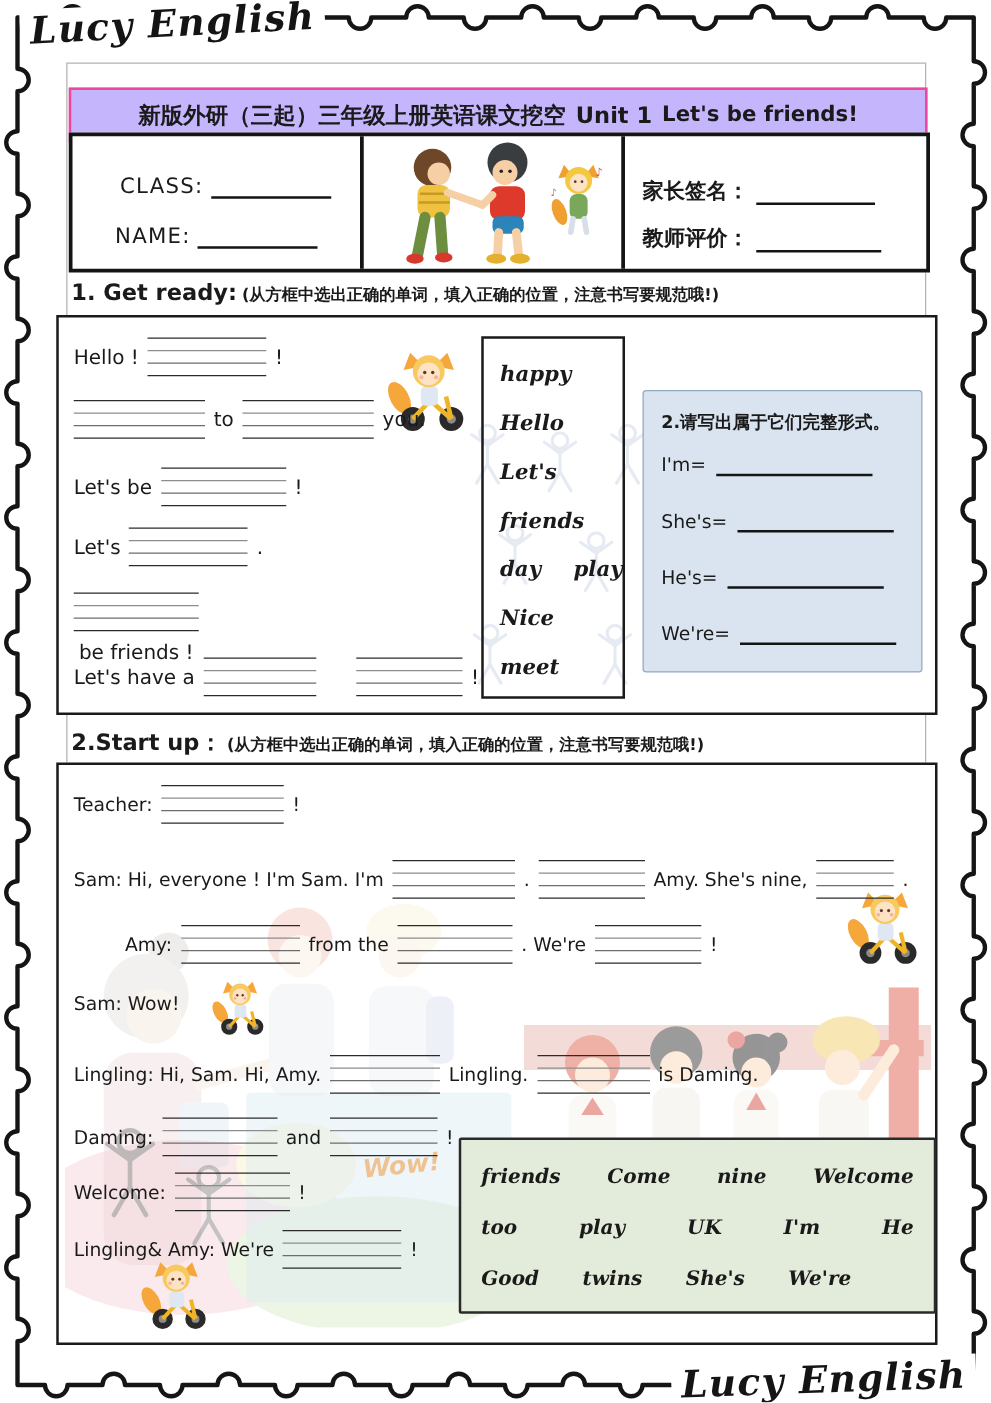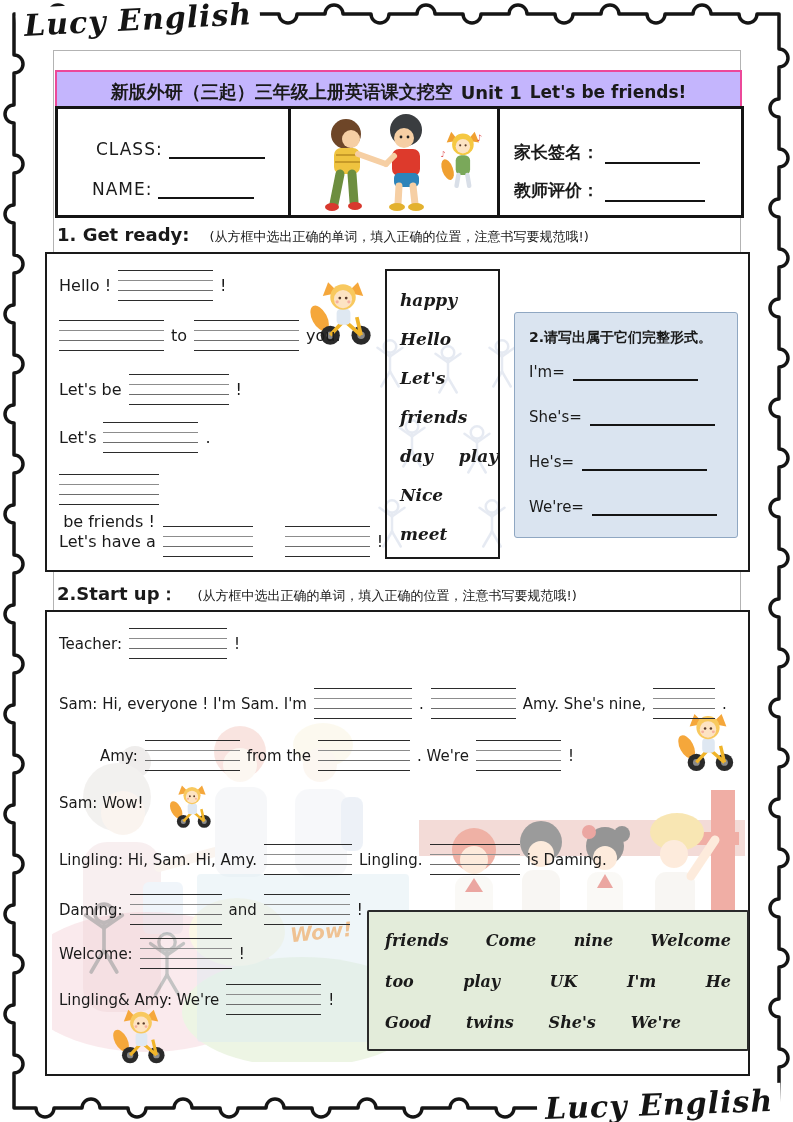--- a/index.html
+++ b/index.html
@@ -27,23 +27,23 @@
   #header-table{left:55px;top:106px;width:683px;height:106px;border:3px solid #141414;z-index:2;background:#fff;display:flex;}
   .hcell{position:relative;height:100%;}
   #cell-left{width:230px;border-right:3px solid #141414;}
   #cell-mid{width:206px;border-right:3px solid #141414;display:flex;align-items:center;justify-content:center;}
   #cell-right{flex:1;}
   .fieldrow{position:absolute;display:flex;align-items:flex-end;gap:6px;font-size:17px;letter-spacing:1px;}
   .cnlabel{font-weight:bold;font-size:17px;letter-spacing:0;}
   .uline{display:inline-block;border-bottom:2px solid #141414;height:16px;}
 
   
-  .sec-heading{z-index:2;display:flex;align-items:baseline;gap:20px;white-space:nowrap;}
+  .sec-heading{z-index:2;display:flex;align-items:baseline;gap:4px;white-space:nowrap;}
   .sec-heading .big{font-size:18px;font-weight:600;}
-  .sec-heading .note{font-size:13px;font-weight:normal;}
+  .sec-heading .note{font-size:13px;font-weight:bold;}
 
   
   .workbox{border:2px solid #1a1a1a;background:#fff;z-index:1;}
   #box1{left:45px;top:252px;width:701px;height:316px;}
   #box2{left:45px;top:610px;width:701px;height:462px;}
 
   
   .row{position:absolute;display:flex;align-items:center;gap:7px;white-space:nowrap;z-index:3;}
   .row.g{font-size:16px;}
   .row.d{font-size:15px;}

